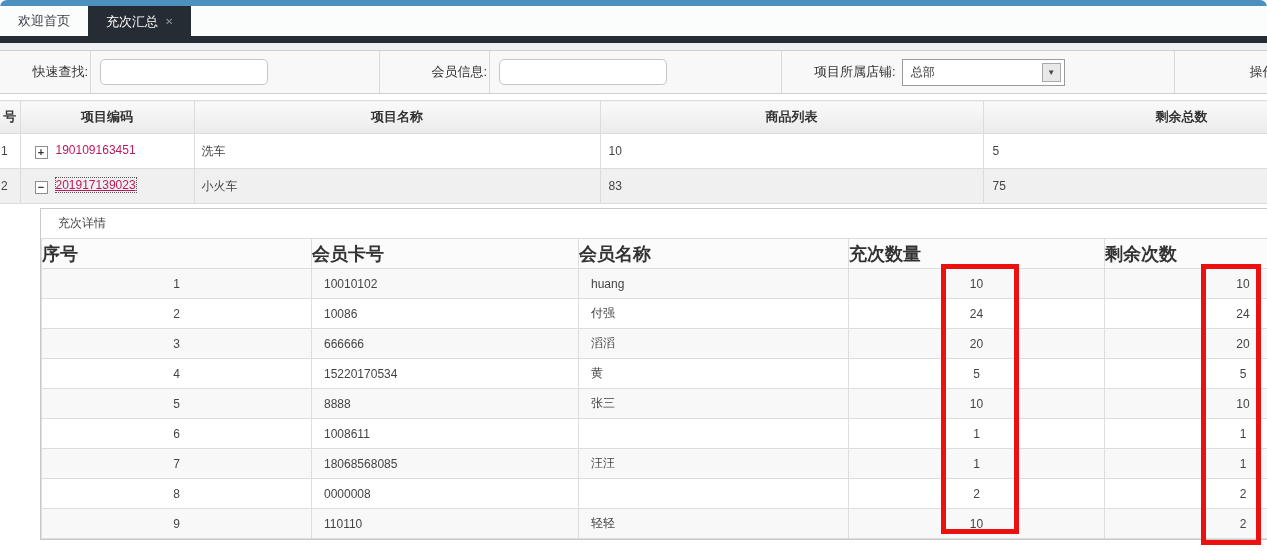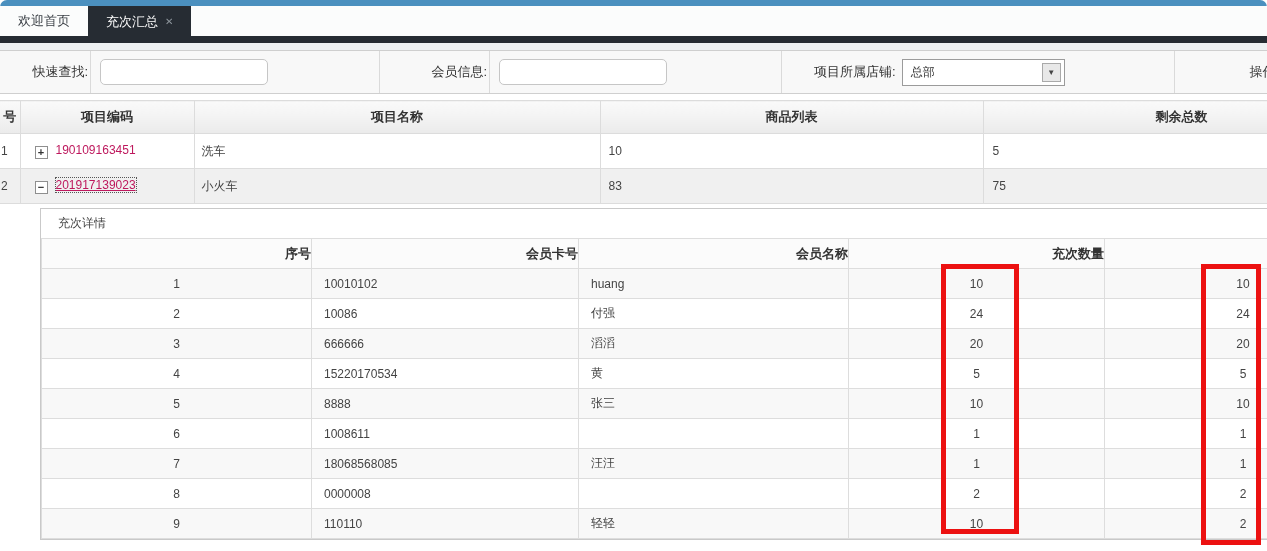--- a/index.html
+++ b/index.html
@@ -92,21 +92,21 @@
 
   
   .detail-panel {
     position:absolute; top:208px; left:40px; width:1340px;
     background:#fff; border:1px solid #c9c9c9;
   }
   .detail-title { height:29px; line-height:29px; padding-left:17px; font-size:12px; color:#444; }
   .detail-table { width:100%; border-collapse:collapse; table-layout:fixed; font-size:12px; color:#444; }
   .detail-table th, .detail-table td { border:1px solid #ddd; overflow:hidden; white-space:nowrap; }
   .detail-table th {
-    height:30px; font-size:13px; font-weight:bold; color:#333; text-align:right; background:#fbfbfb;
+    height:30px; font-size:18px; font-weight:bold; color:#333; text-align:left; background:#fbfbfb;
   }
   .detail-table td { height:30px; background:#fff; }
   .detail-table tr.stripe td { background:#f8f8f8; }
   .dcol-center { text-align:center; }
   .dcol-left { text-align:left; padding-left:12px; }
 
   
   .red-box { position:absolute; border:5px solid #ec1111; background:transparent; z-index:6; }
   .red-box.box1 { left:941px; top:264px; width:78px; height:270px; }
   .red-box.box2 { left:1201px; top:264px; width:60px; height:281px; }

